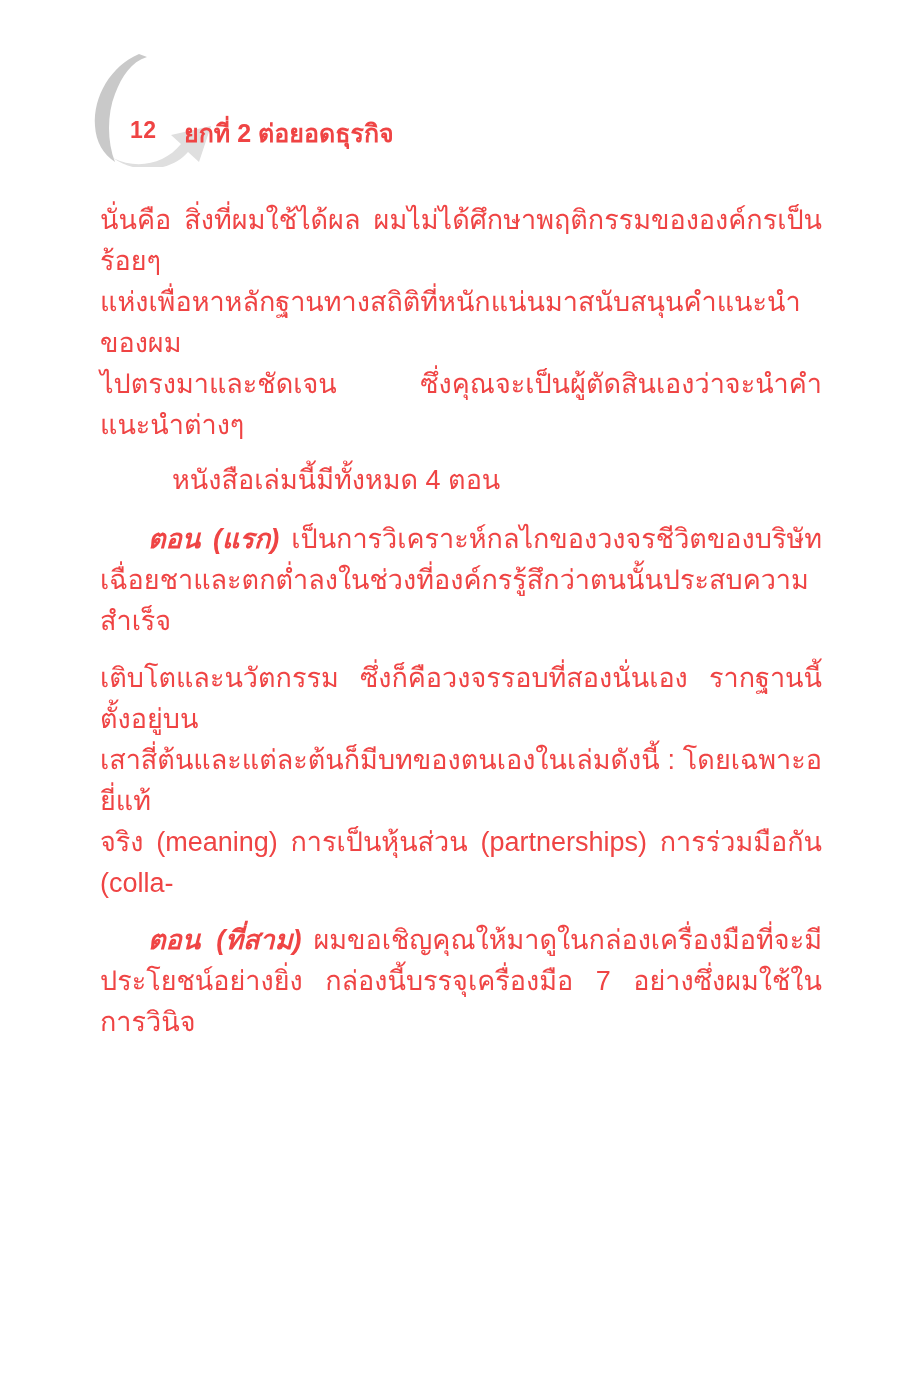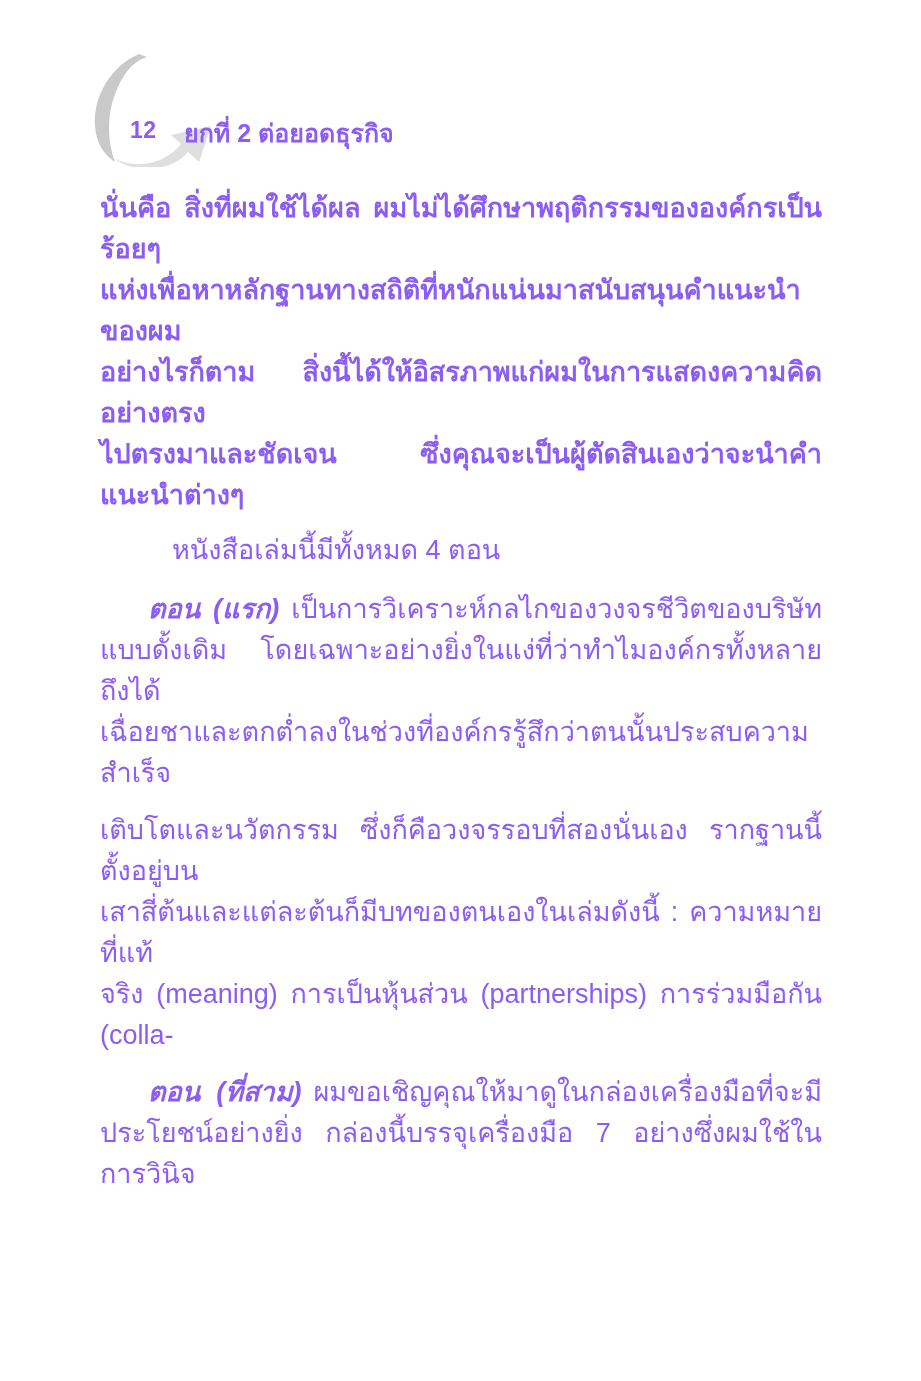--- a/index.html
+++ b/index.html
@@ -5,21 +5,21 @@
   html, body { margin: 0; padding: 0; }
   body {
     width: 921px; height: 1381px;
     background: #f2f2f2;
     font-family: "Liberation Sans", sans-serif;
   }
   .page {
     position: relative;
     width: 921px; height: 1381px;
     background: #ffffff;
-    color: #8b5cf6;
+    color: #ef4444;
     overflow: hidden;
   }
   
   .logo {
     position: absolute;
     left: 85px; top: 52px;
     width: 130px; height: 115px;
   }
   .page-number {
     position: absolute;
@@ -38,21 +38,21 @@
   
   .body-text {
     position: absolute;
     left: 100px; top: 184px;
     width: 722px;
     font-size: 27px;
     line-height: 41px;
   }
   .line { min-height: 41px; }
   .j { text-align: justify; text-align-last: justify; }
-  .para { margin: 4px 0 14px 0; font-weight: bold; }
+  .para { margin: 16px 0 14px 0; }
   .standalone { padding-left: 72px; margin: 0 0 18px 0; }
   .section { margin: 0 0 16px 0; }
   .section:last-child { margin-bottom: 0; }
   .section .first { padding-left: 48px; }
   .lead {
     font-style: italic;
     font-weight: 600;
     margin-right: 12px;
   }
 </style>
@@ -66,37 +66,35 @@
     <path d="M28,106 C52,118 80,112 96,92 L86,83 L126,74 L114,110 L103,100 C88,118 54,124 28,106 Z" fill="#dfdfdf"></path>
   </svg>
   <span class="page-number">12</span>
   <span class="chapter-title">ยกที่ 2 ต่อยอดธุรกิจ</span>
 
   <main class="body-text">
 
     <div class="para">
       <div class="line j">นั่นคือ สิ่งที่ผมใช้ได้ผล ผมไม่ได้ศึกษาพฤติกรรมขององค์กรเป็นร้อยๆ</div>
       <div class="line j">แห่งเพื่อหาหลักฐานทางสถิติที่หนักแน่นมาสนับสนุนคำแนะนำของผม</div>
-      <div class="line j">อย่างไรก็ตาม สิ่งนี้ได้ให้อิสรภาพแก่ผมในการแสดงความคิดอย่างตรง</div>
       <div class="line j">ไปตรงมาและชัดเจน ซึ่งคุณจะเป็นผู้ตัดสินเองว่าจะนำคำแนะนำต่างๆ</div>
     </div>
 
     <div class="line standalone">หนังสือเล่มนี้มีทั้งหมด 4 ตอน</div>
 
     <div class="section">
       <div class="line first j">
         <span class="lead">ตอน (แรก)</span><span>เป็นการวิเคราะห์กลไกของวงจรชีวิตของบริษัท</span>
       </div>
-      <div class="line j">แบบดั้งเดิม โดยเฉพาะอย่างยิ่งในแง่ที่ว่าทำไมองค์กรทั้งหลายถึงได้</div>
       <div class="line j">เฉื่อยชาและตกต่ำลงในช่วงที่องค์กรรู้สึกว่าตนนั้นประสบความสำเร็จ</div>
     </div>
 
     <div class="section">
       <div class="line j">เติบโตและนวัตกรรม ซึ่งก็คือวงจรรอบที่สองนั่นเอง รากฐานนี้ตั้งอยู่บน</div>
-      <div class="line j">เสาสี่ต้นและแต่ละต้นก็มีบทของตนเองในเล่มดังนี้ : ความหมายที่แท้</div>
+      <div class="line j">เสาสี่ต้นและแต่ละต้นก็มีบทของตนเองในเล่มดังนี้ : โดยเฉพาะอยี่แท้</div>
       <div class="line j">จริง (meaning) การเป็นหุ้นส่วน (partnerships) การร่วมมือกัน (colla-</div>
     </div>
 
     <div class="section">
       <div class="line first j">
         <span class="lead">ตอน (ที่สาม)</span><span>ผมขอเชิญคุณให้มาดูในกล่องเครื่องมือที่จะมี</span>
       </div>
       <div class="line j">ประโยชน์อย่างยิ่ง กล่องนี้บรรจุเครื่องมือ 7 อย่างซึ่งผมใช้ในการวินิจ</div>
 
     </div>

